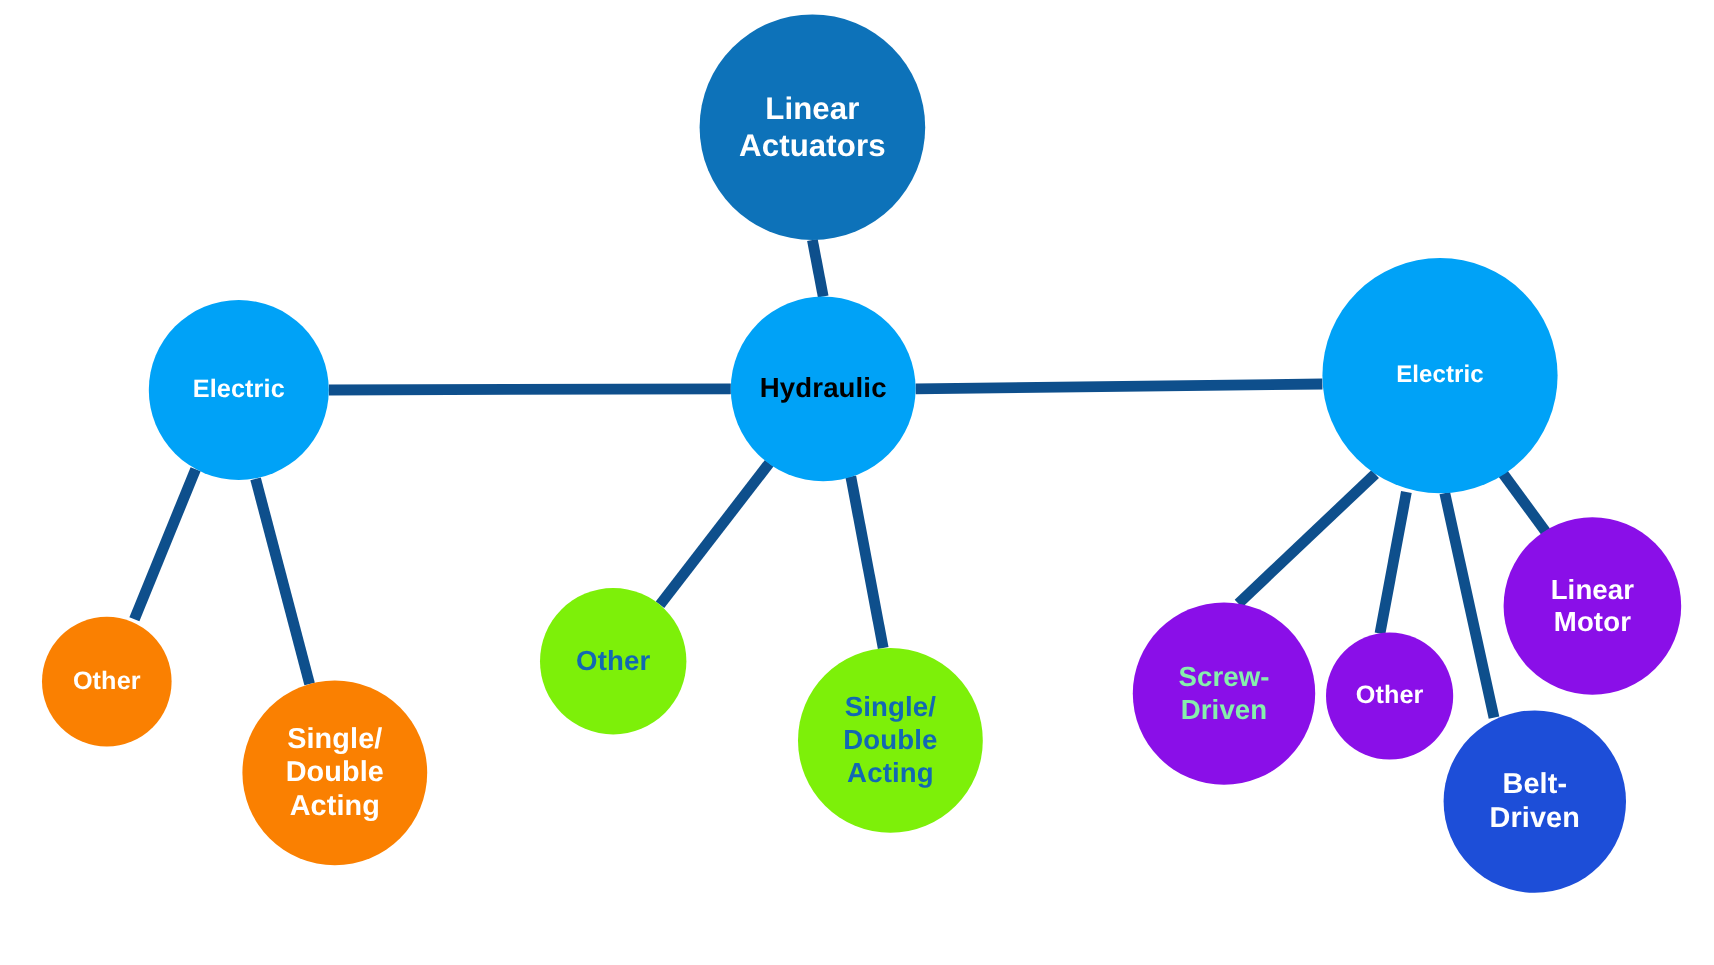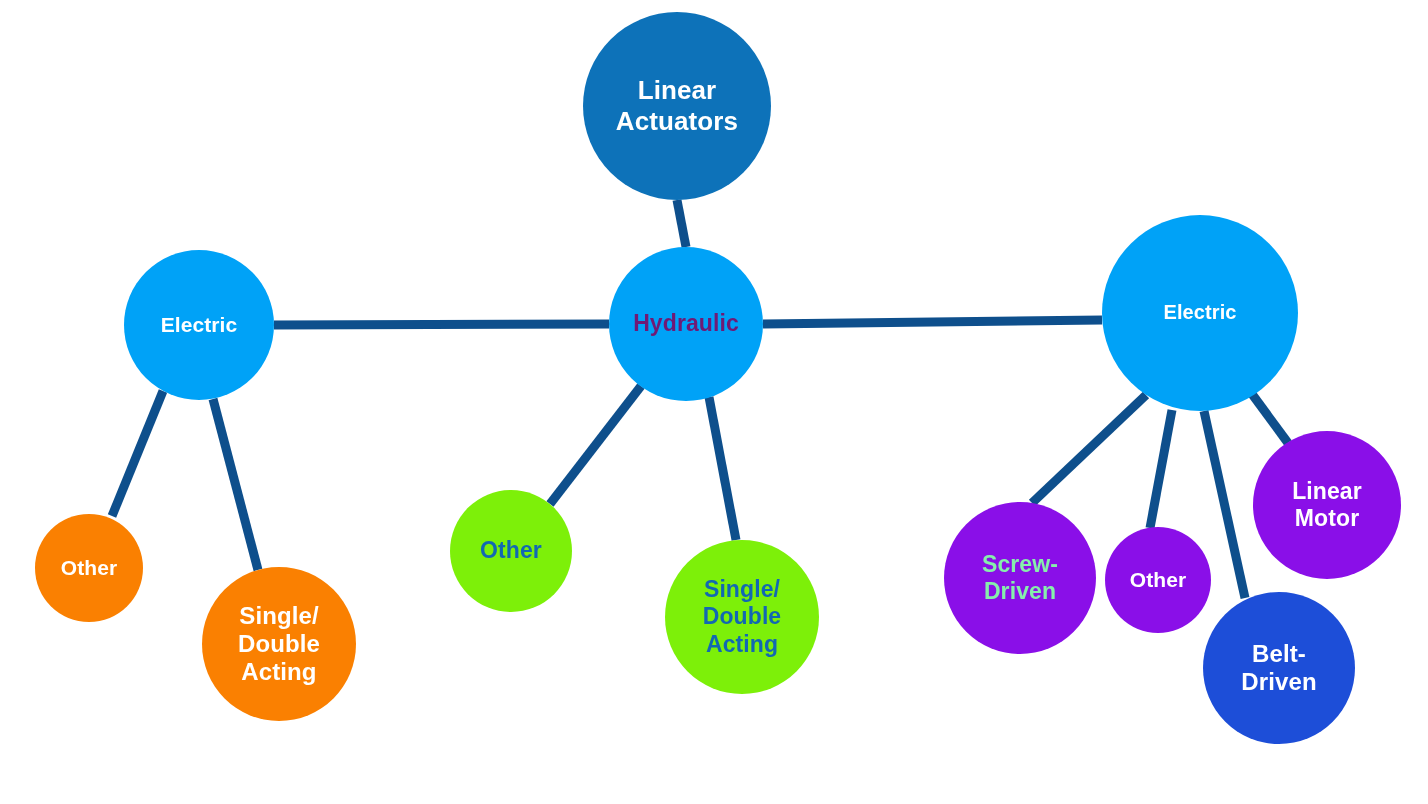--- a/index.html
+++ b/index.html
@@ -65,21 +65,21 @@
       <line x1="1204" y1="411" x2="1245" y2="598" stroke="#0e4f8c" stroke-width="9" stroke-linecap="butt"></line>
       <line x1="1252" y1="394" x2="1288" y2="443" stroke="#0e4f8c" stroke-width="9" stroke-linecap="butt"></line>
     </svg>
 <div class="node" style="left: 583px; top: 12px; width: 188px; height: 188px; background: rgb(13, 114, 185); color: rgb(255, 255, 255); font-size: 26px;">
       <span class="label">Linear
 Actuators</span>
     </div>
     <div class="node" style="left: 124px; top: 250px; width: 150px; height: 150px; background: rgb(0, 162, 247); color: rgb(255, 255, 255); font-size: 21px;">
       <span class="label">Electric</span>
     </div>
-    <div class="node" style="left: 609px; top: 247px; width: 154px; height: 154px; background: rgb(0, 162, 247); color: #701a75; font-size: 23px;">
+    <div class="node" style="left: 609px; top: 247px; width: 154px; height: 154px; background: rgb(0, 162, 247); color: #000000; font-size: 23px;">
       <span class="label">Hydraulic</span>
     </div>
     <div class="node" style="left: 1102px; top: 215px; width: 196px; height: 196px; background: rgb(0, 162, 247); color: rgb(255, 255, 255); font-size: 20px;">
       <span class="label">Electric</span>
     </div>
     <div class="node" style="left: 35px; top: 514px; width: 108px; height: 108px; background: rgb(250, 128, 1); color: rgb(255, 255, 255); font-size: 21px;">
       <span class="label">Other</span>
     </div>
     <div class="node" style="left: 202px; top: 567px; width: 154px; height: 154px; background: rgb(250, 128, 1); color: rgb(255, 255, 255); font-size: 24px;">
       <span class="label">Single/

